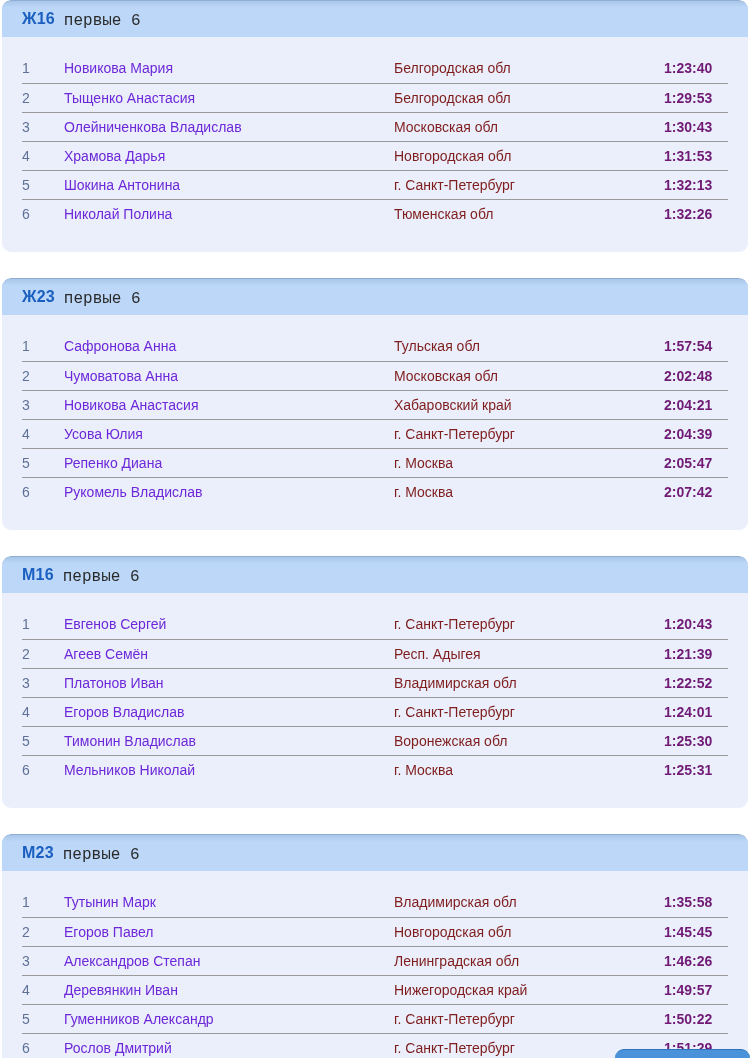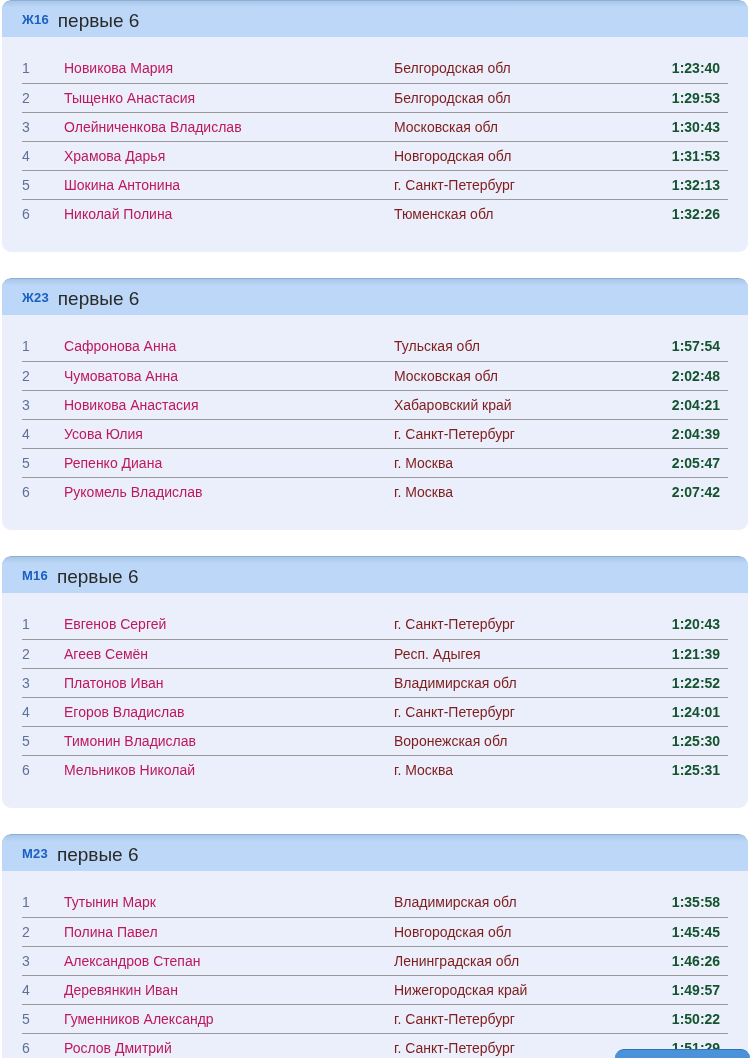--- a/index.html
+++ b/index.html
@@ -34,33 +34,34 @@
     height: 37px;
     background: linear-gradient(to bottom, #a9c6ea 0%, #bcd7f7 18%, #bcd7f7 100%);
     border-radius: 9px 9px 0 0;
     display: flex;
     align-items: center;
     padding-left: 20px;
     border-top: 1px solid #8faed3;
   }
 
   .card-class {
-    font-size: 13px;
+    font-size: 16px;
     font-weight: bold;
     color: #1b5fc0;
     letter-spacing: 0.2px;
     line-height: 1;
   }
 
   .card-subtitle {
-    font-size: 19px;
+    font-size: 16px;
     color: #2a2a2a;
     margin-left: 9px;
     line-height: 1;
     padding-top: 3px;
+    font-family: Liberation Mono, monospace;
   }
 
   .card-body {
     padding: 17px 20px 24px 20px;
   }
 
   table.results {
     width: 100%;
     border-collapse: collapse;
   }
@@ -78,33 +79,33 @@
   }
 
   td.col-rank {
     width: 42px;
     color: #5f7196;
     font-size: 14px;
     padding-left: 3px;
   }
 
   td.col-name {
-    color: #be185d;
+    color: #6d28d9;
     width: 330px;
     padding-left: 1px;
   }
 
   td.col-region {
     color: #7f1d1d;
     width: 270px;
   }
 
   td.col-time {
-    text-align: center;
-    color: #14532d;
+    text-align: left;
+    color: #701a75;
     font-weight: bold;
     padding-right: 2px;
   }
 
   .bottom-pill {
     position: absolute;
     left: 615px;
     bottom: -9px;
     width: 135px;
     height: 18px;
@@ -271,21 +272,21 @@
           <table class="results">
             <tbody>
               <tr class="result-row">
                 <td class="col-rank">1</td>
                 <td class="col-name">Тутынин Марк</td>
                 <td class="col-region">Владимирская обл</td>
                 <td class="col-time">1:35:58</td>
               </tr>
               <tr class="result-row">
                 <td class="col-rank">2</td>
-                <td class="col-name">Полина Павел</td>
+                <td class="col-name">Егоров Павел</td>
                 <td class="col-region">Новгородская обл</td>
                 <td class="col-time">1:45:45</td>
               </tr>
               <tr class="result-row">
                 <td class="col-rank">3</td>
                 <td class="col-name">Александров Степан</td>
                 <td class="col-region">Ленинградская обл</td>
                 <td class="col-time">1:46:26</td>
               </tr>
               <tr class="result-row">

